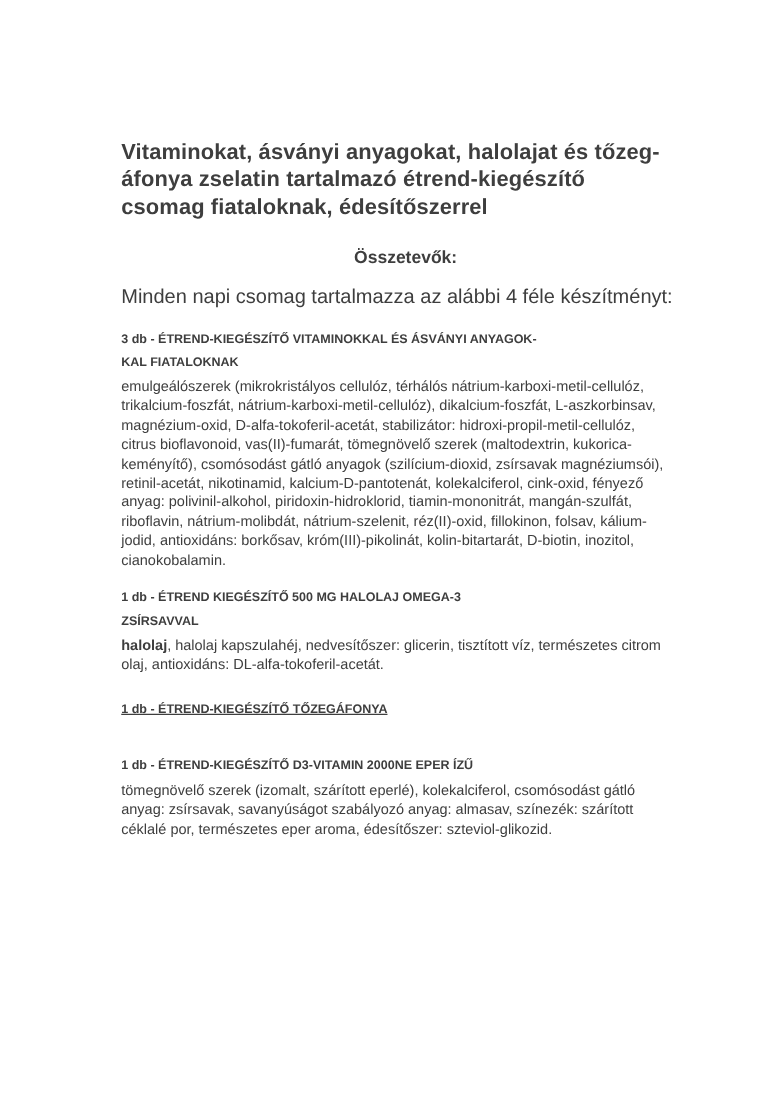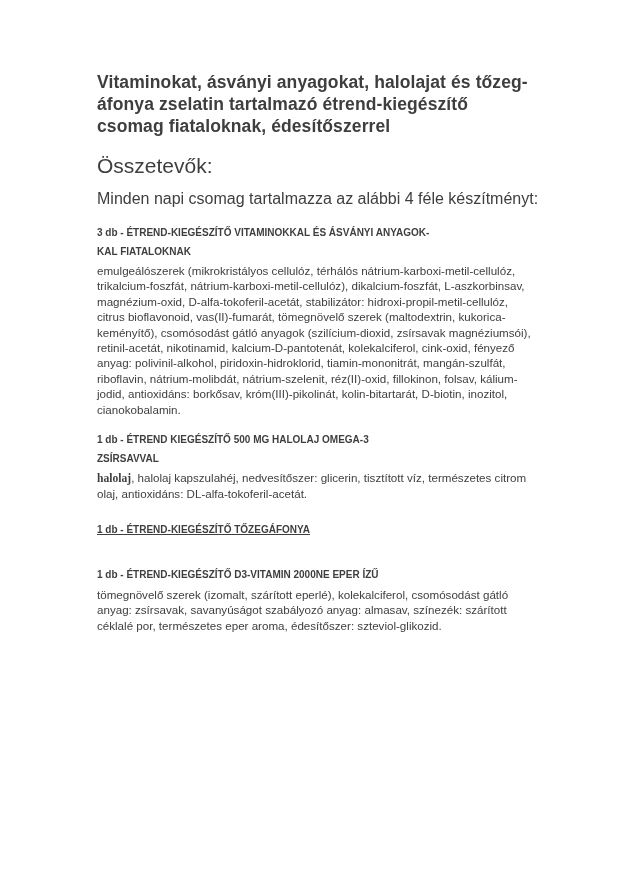--- a/index.html
+++ b/index.html
@@ -8,35 +8,36 @@
     height: 877px;
     background: #ffffff;
     font-family: "Liberation Sans", "DejaVu Sans", sans-serif;
     color: #3e3e3e;
     overflow: hidden;
   }
   .page {
     box-sizing: border-box;
     width: 592px;
     height: 877px;
-    padding: 71px 40px 0 97px;
+    padding: 110px 40px 0 97px;
   }
   .title {
     font-size: 17.5px;
     font-weight: bold;
     line-height: 22px;
     margin: 0 0 20px 0;
     white-space: nowrap;
     letter-spacing: 0.1px;
   }
   .ingredients-heading {
-    font-size: 21px;
-    font-weight: normal;
+    font-size: 14px;
+    font-weight: bold;
     line-height: 18px;
     margin: 0 0 9px 0;
+    text-align: center;
   }
   .intro {
     font-size: 16px;
     line-height: 15px;
     margin: 16px 0 18px 0;
     white-space: nowrap;
   }
   .section-heading {
     font-size: 10px;
     font-weight: bold;
@@ -63,21 +64,21 @@
   <h2 class="ingredients-heading">Összetevők:</h2>
   <p class="intro">Minden napi csomag tartalmazza az alábbi 4 féle készítményt:</p>
   <div id="sections">
   <section class="section">
     <h3 class="section-heading"><span>3 db - ÉTREND-KIEGÉSZÍTŐ VITAMINOKKAL ÉS ÁSVÁNYI ANYAGOK-</span><br><span>KAL FIATALOKNAK</span></h3>
     <p class="section-body"><span>emulgeálószerek (mikrokristályos cellulóz, térhálós nátrium-karboxi-metil-cellulóz,</span><br><span>trikalcium-foszfát, nátrium-karboxi-metil-cellulóz), dikalcium-foszfát, L-aszkorbinsav,</span><br><span>magnézium-oxid, D-alfa-tokoferil-acetát, stabilizátor: hidroxi-propil-metil-cellulóz,</span><br><span>citrus bioflavonoid, vas(II)-fumarát, tömegnövelő szerek (maltodextrin, kukorica-</span><br><span>keményítő), csomósodást gátló anyagok (szilícium-dioxid, zsírsavak magnéziumsói),</span><br><span>retinil-acetát, nikotinamid, kalcium-D-pantotenát, kolekalciferol, cink-oxid, fényező</span><br><span>anyag: polivinil-alkohol, piridoxin-hidroklorid, tiamin-mononitrát, mangán-szulfát,</span><br><span>riboflavin, nátrium-molibdát, nátrium-szelenit, réz(II)-oxid, fillokinon, folsav, kálium-</span><br><span>jodid, antioxidáns: borkősav, króm(III)-pikolinát, kolin-bitartarát, D-biotin, inozitol,</span><br><span>cianokobalamin.</span></p>
   </section>
 
   <section class="section">
     <h3 class="section-heading"><span>1 db - ÉTREND KIEGÉSZÍTŐ 500 MG HALOLAJ OMEGA-3</span><br><span>ZSÍRSAVVAL</span></h3>
-    <p class="section-body"><span style="font-weight: bold; font-family: Liberation Serif, serif;">halolaj</span><span>, halolaj kapszulahéj, nedvesítőszer: glicerin, tisztított víz, természetes citrom</span><br><span>olaj, antioxidáns: DL-alfa-tokoferil-acetát.</span></p>
+    <p class="section-body"><span style="font-weight: bold;">halolaj</span><span>, halolaj kapszulahéj, nedvesítőszer: glicerin, tisztított víz, természetes citrom</span><br><span>olaj, antioxidáns: DL-alfa-tokoferil-acetát.</span></p>
   </section>
 
   <section class="section">
     <h3 class="section-heading"><span>1 db - ÉTREND-KIEGÉSZÍTŐ TŐZEGÁFONYA</span></h3>
   </section>
 
   <section class="section">
     <h3 class="section-heading"><span>1 db - ÉTREND-KIEGÉSZÍTŐ D3-VITAMIN 2000NE EPER ÍZŰ</span><br></h3>
     <p class="section-body"><span>tömegnövelő szerek (izomalt, szárított eperlé), kolekalciferol, csomósodást gátló</span><br><span>anyag: zsírsavak, savanyúságot szabályozó anyag: almasav, színezék: szárított</span><br><span>céklalé por, természetes eper aroma, édesítőszer: szteviol-glikozid.</span></p>
   </section>

